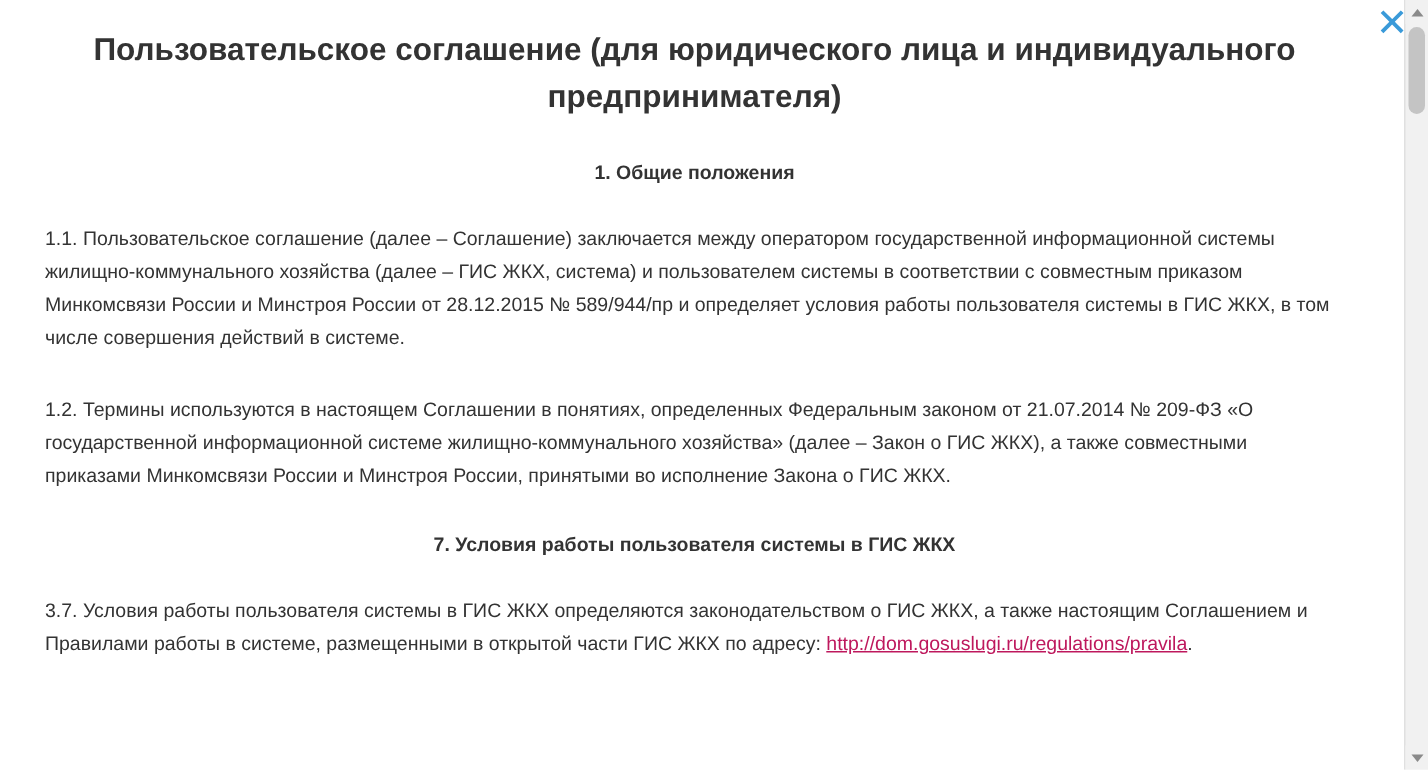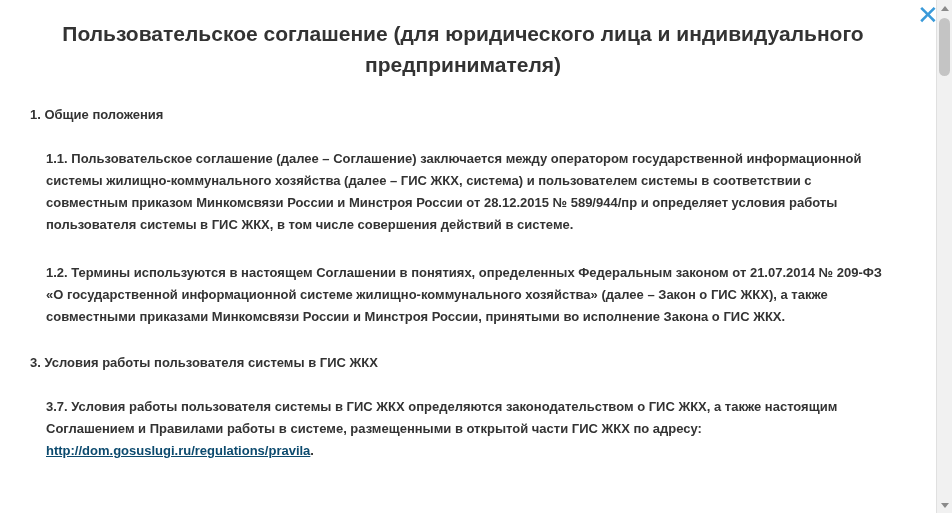--- a/index.html
+++ b/index.html
@@ -61,40 +61,39 @@
     text-align: center;
     line-height: 31px;
     margin: 0 0 26px 0;
     padding: 0 18px;
   }
 
   .section-heading {
     font-size: 13px;
     font-weight: bold;
     color: #333333;
-    text-align: left;
+    text-align: center;
     margin: 0 0 24px 0;
     line-height: 18px;
   }
 
   .para {
     font-size: 13px;
     line-height: 22px;
     color: #333333;
-    margin: 0 0 26px 16px;
+    margin: 0 0 26px 0;
     text-align: left;
-    font-weight: bold;
   }
 
   .para:last-child {
     margin-bottom: 0;
   }
 
   .para a {
-    color: #0c4a6e;
+    color: #be185d;
     text-decoration: underline;
   }
 
   
   .scrollbar {
     position: absolute;
     right: 0;
     top: 0;
     width: 16px;
     height: 513px;
@@ -145,21 +144,21 @@
 
     <h1 class="doc-title">Пользовательское соглашение (для юридического лица и индивидуального предпринимателя)</h1>
 
     <div class="section-heading">1. Общие положения</div>
 
     <p class="para">1.1. Пользовательское соглашение (далее – Соглашение) заключается между оператором государственной информационной системы жилищно-коммунального хозяйства (далее – ГИС ЖКХ, система) и пользователем системы в соответствии с совместным приказом Минкомсвязи России и Минстроя России от 28.12.2015 № 589/944/пр и определяет условия работы пользователя системы в ГИС ЖКХ, в том числе совершения действий в системе.</p>
 
     <p class="para">1.2. Термины используются в настоящем Соглашении в понятиях, определенных Федеральным законом от 21.07.2014 № 209-ФЗ «О государственной информационной системе жилищно-коммунального хозяйства» (далее – Закон о ГИС ЖКХ), а также совместными приказами Минкомсвязи России и Минстроя России, принятыми во исполнение Закона о ГИС ЖКХ.</p>
 
 
-    <div class="section-heading">3. Условия работы пользователя системы в ГИС ЖКХ</div>
+    <div class="section-heading">7. Условия работы пользователя системы в ГИС ЖКХ</div>
 
     <p class="para"><span>3.7. Условия работы пользователя системы в ГИС ЖКХ определяются законодательством о ГИС ЖКХ, а также настоящим Соглашением и Правилами работы в системе, размещенными в открытой части ГИС ЖКХ по адресу: </span><a href="#">http://dom.gosuslugi.ru/regulations/pravila</a><span>.</span></p>
 
   </div>
 
   <div class="scrollbar">
     <div class="scroll-arrow up">
       <span class="tri"></span>
     </div>
     <div class="scroll-thumb"></div>

